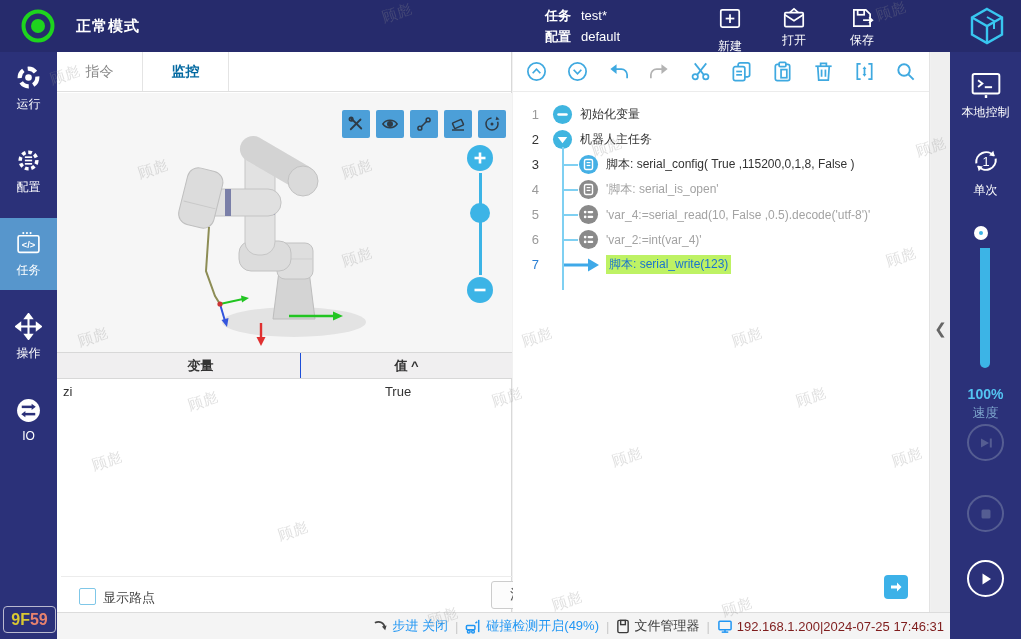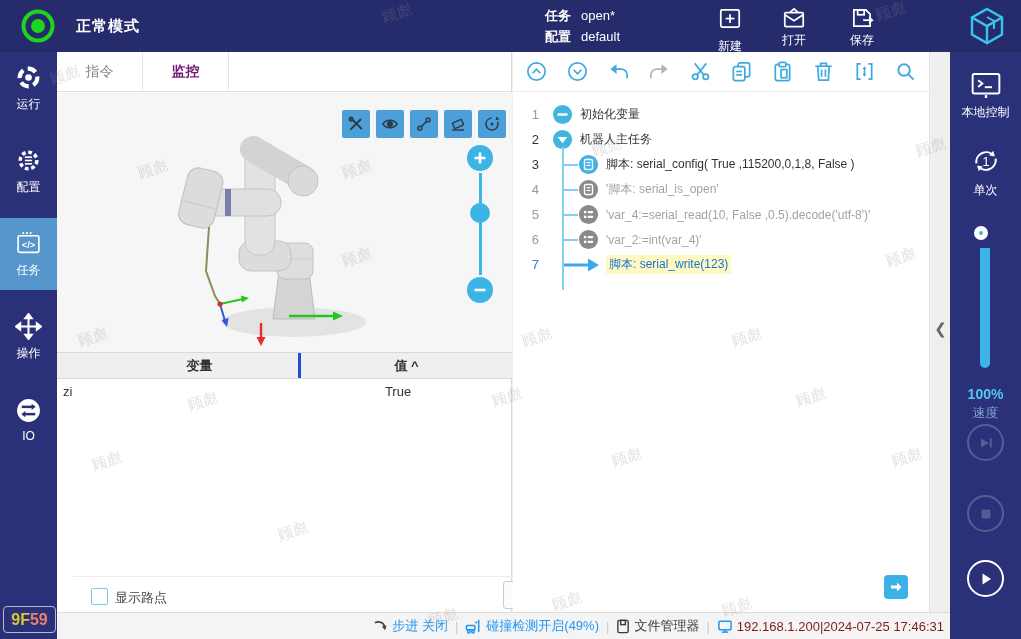--- a/index.html
+++ b/index.html
@@ -26,53 +26,53 @@
   .nav-item { width:57px; height:72px; display:flex; flex-direction:column; align-items:center; justify-content:center; gap:5px; color:#fff; cursor:pointer; margin-bottom:11px; }
   .nav-item .lbl { font-size:12px; }
   .nav-item.active { background:#5796cc; }
   .code-badge { position:absolute; left:3px; bottom:6px; width:53px; height:27px; border:1px solid #b9b9cf; border-radius:4px; display:flex; align-items:center; justify-content:center; font-size:16px; font-weight:bold; }
   .code-badge .y { color:#d9c832; } .code-badge .r { color:#e8826e; }
 
   
   .viewer { position:absolute; left:57px; top:52px; width:455px; height:560px; background:#fff; border-right:1px solid #d9d9d9; }
   .tabs { position:relative; height:40px; border-bottom:1px solid #e0e0e0; display:flex; }
   .tab { width:86px; display:flex; align-items:center; justify-content:center; font-size:14px; color:#8a8a8a; border-right:1px solid #e4e4e4; cursor:pointer; background:#fff; border-top:none;border-left:none;border-bottom:none; font-family:inherit; }
-  .tab.active { color:#701a75; font-weight:bold; }
+  .tab.active { color:#0369a1; font-weight:bold; }
   .scene { position:absolute; left:0; top:41px; width:455px; height:259px; background:#f6f6f6; }
   .scene-tools { position:absolute; right:6px; top:17px; display:flex; gap:6px; }
   .stool { width:28px; height:28px; background:#4c9fd8; border:none; border-radius:2px; display:flex; align-items:center; justify-content:center; color:#2f3b46; cursor:pointer; }
   .zoombar { position:absolute; right:17px; top:52px; width:28px; }
   .zbtn { width:26px; height:26px; border-radius:50%; background:#3cb4e6; border:none; color:#fff; font-size:18px; font-weight:bold; line-height:1; cursor:pointer; display:flex;align-items:center;justify-content:center; }
   .ztrack { position:absolute; left:12px; top:28px; width:3px; height:102px; background:#3cb4e6; }
   .zhandle { position:absolute; left:3px; top:58px; width:20px; height:20px; border-radius:50%; background:#3cb4e6; cursor:pointer; }
   .zminus { position:absolute; top:132px; }
   .vartable { position:absolute; left:0; top:300px; width:455px; }
   .vhead { display:flex; height:27px; background:#f0eff0; border-top:1px solid #d8d8d8; border-bottom:1px solid #d8d8d8; font-weight:bold; color:#333; }
   .vhead .hc { display:flex; align-items:center; justify-content:center; cursor:pointer; }
-  .hc1 { width:264px; border-right:3px solid #1d4ed8;padding-left:44px; } .hc2 { width:232px; }
+  .hc1 { width:264px; border-right:1px solid #1d4ed8;padding-left:44px; } .hc2 { width:232px; }
   .vrow { display:flex; height:24px; align-items:center; cursor:pointer; }
   .vrow .c1 { width:223px; padding-left:6px; } .vrow .c2 { width:232px; padding-left:4px;text-align:center; }
-  .vfooter { position:absolute; left:16px; top:524px; width:502px; height:36px; border-top:1px solid #ececec; }
+  .vfooter { position:absolute; left:4px; top:524px; width:502px; height:36px; border-top:1px solid #ececec; }
   .chkbox { position:absolute; left:18px; top:11px; width:17px; height:17px; border:1px solid #7fc7e8; border-radius:2px; background:#fff; cursor:pointer; }
   .chklbl { position:absolute; left:42px; top:12px; color:#444; }
   .clearbtn { position:absolute; right:6px; top:4px; width:66px; height:28px; background:#fcfcfc; border:1px solid #ccc; border-radius:3px; color:#555; font-size:14px; cursor:pointer; font-family:inherit; }
 
   
   .treepanel { position:absolute; left:513px; top:52px; width:417px; height:560px; background:#fff; border-right:1px solid #e3e3e3; }
   .ttoolbar { height:40px; border-bottom:1px solid #ececec; display:flex; align-items:center; justify-content:space-between; padding:0 12px; }
   .ticon { background:none; border:none; color:#3fa9e0; cursor:pointer; padding:0; }
   .ticon.disabled { color:#b3b3b3; }
   .tree { position:absolute; left:0; top:50px; width:417px; }
   .trow { position:relative; height:25px; display:flex; align-items:center; cursor:pointer; }
   .tnum { width:26px; text-align:right; font-size:13px; flex:none; }
   .tico { position:absolute; } .tico.lvl1 { left:39px; } .tico.lvl2 { left:65px; }
   .ttext { position:absolute; font-size:12px; white-space:nowrap; }
   .ttext.lvl1 { left:67px; } .ttext.lvl2 { left:93px; }
   .t-black { color:#333; } .t-gray { color:#a3a3a3; }
-  .t-current { left:92px; color:#1a73cf; background:#fef9c3; padding:1px 3px; }
+  .t-current { left:92px; color:#1a73cf; background:#bef264; padding:1px 3px; }
   .vline { position:absolute; left:49px; width:2px; background:#7fd0f2; }
   .stub { position:absolute; left:50px; width:15px; height:2px; background:#7fd0f2; }
   .nextbtn { position:absolute; left:371px; top:523px; width:24px; height:24px; background:#3cb1e8; border:none; border-radius:4px; color:#fff; cursor:pointer; display:flex;align-items:center;justify-content:center; }
   .strip { position:absolute; left:931px; top:52px; width:19px; height:560px; background:#efefef; }
   .collapsebtn { position:absolute; left:0; top:262px; width:19px; height:30px; background:none; border:none; color:#666; font-size:15px; cursor:pointer; font-family:inherit; }
 
   
   .rsidebar { position:absolute; left:950px; top:52px; width:71px; height:587px; background:#2b3179; color:#fff; }
   .rbtn { position:absolute; left:0; width:71px; display:flex; flex-direction:column; align-items:center; gap:4px; background:none; border:none; color:#fff; cursor:pointer; font-family:inherit; }
   .rbtn .lbl { font-size:12px; }
@@ -100,21 +100,21 @@
 <div class="topbar">
   <span class="mode-ind">
     <svg width="36" height="36" viewBox="0 0 36 36">
         <circle cx="18" cy="18" r="14.5" fill="none" stroke="#1ed41e" stroke-width="4"></circle>
         <circle cx="18" cy="18" r="7" fill="#1ed41e"></circle>
       </svg>
   </span>
   <span class="mode-label">正常模式</span>
 
   <div class="tc-group">
-    <div class="tc-row"><b>任务</b><span>open*</span></div>
+    <div class="tc-row"><b>任务</b><span>test*</span></div>
     <div class="tc-row"><b>配置</b><span>default</span></div>
   </div>
 
   <button class="topbtn" id="btn-new">
     <span>
         <svg width="26" height="26" viewBox="0 0 24 24" fill="none" stroke="#fff" stroke-width="1.6">
           <rect x="3.5" y="4.5" width="17" height="16" rx="1.5"></rect>
           <line x1="12" y1="8.5" x2="12" y2="16.5"></line>
           <line x1="8" y1="12.5" x2="16" y2="12.5"></line>
         </svg>

